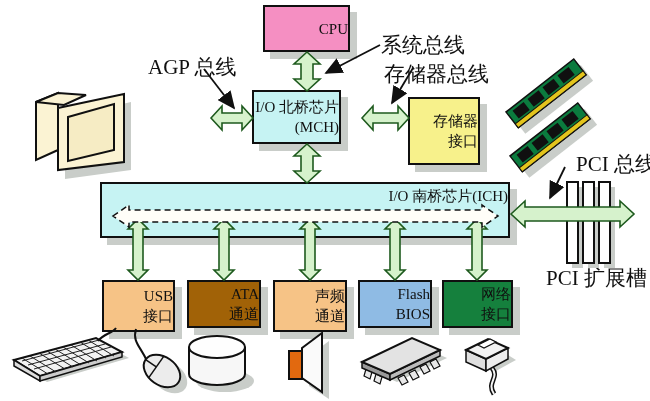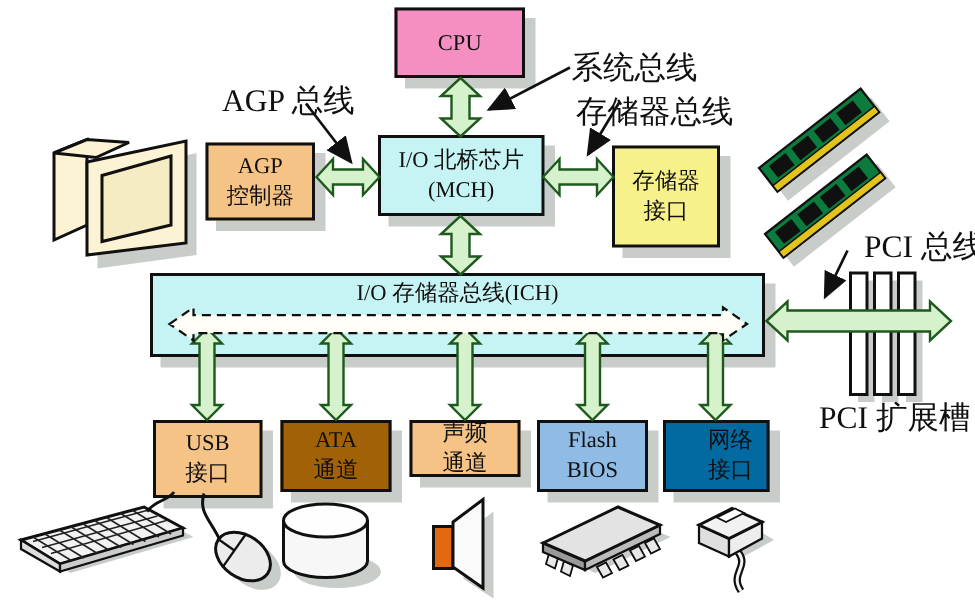--- a/index.html
+++ b/index.html
@@ -1,76 +1,72 @@
 <!DOCTYPE html>
 <html><head>
 <meta charset="utf-8">
 <style>
   html,body{margin:0;padding:0;background:#fff;}
   .stage{position:relative;width:650px;height:401px;background:#fff;overflow:hidden;
          font-family:"Liberation Serif","DejaVu Serif",serif;}
   .box{position:absolute;border:2px solid #101010;box-sizing:border-box;
-       display:flex;flex-direction:column;justify-content:center;align-items:center;
+       display:flex;flex-direction:column;justify-content:center;align-items:flex-end;
        font-size:15px;line-height:20px;color:#101010;z-index:2;
        box-shadow:7px 7px 0 #c9cdc9;text-align:center;}
   .box .ln{display:block;white-space:nowrap;}
   .sbx{justify-content:flex-start;padding-top:2px;}
   .blabel{position:absolute;font-size:21px;color:#101010;white-space:nowrap;z-index:3;}
   svg.overlay{position:absolute;left:0;top:0;z-index:5;pointer-events:none;}
   .outline{stroke:#101010;}
 </style>
 </head>
 <body>
 
 <div class="stage">
 
   <div class="box" style="left: 263px; top: 5px; width: 87px; height: 47px; background: rgb(245, 143, 194);">
     <span class="ln">CPU</span>
   </div>
 
-  <div class="box" style="left: 137px; top: 95px; width: 73px; height: 52px; background: rgb(246, 195, 134);">
-    <span class="ln">AGP</span>
-    <span class="ln">控制器</span>
-  </div>
-
-  <div class="box" style="left: 252px; top: 90px; width: 111px; height: 54px; background: rgb(198, 243, 243);">
+
+  <div class="box" style="left: 252px; top: 90px; width: 89px; height: 54px; background: rgb(198, 243, 243);">
     <span class="ln">I/O 北桥芯片</span>
     <span class="ln">(MCH)</span>
   </div>
 
   <div class="box" style="left: 408px; top: 97px; width: 72px; height: 68px; background: rgb(247, 241, 139);">
     <span class="ln">存储器</span>
     <span class="ln">接口</span>
   </div>
 
   <div class="box sbx" style="left: 100px; top: 182px; width: 410px; height: 56px; background: rgb(198, 243, 243);">
-    <span class="ln">I/O 存储器总线(ICH)</span>
+    <span class="ln">I/O 南桥芯片(ICH)</span>
   </div>
 
   <div class="box" style="left: 102px; top: 280px; width: 73px; height: 52px; background: rgb(246, 195, 134);">
     <span class="ln">USB</span>
     <span class="ln">接口</span>
   </div>
 
   <div class="box" style="left: 187px; top: 280px; width: 74px; height: 48px; background: #a16207;">
     <span class="ln">ATA</span>
     <span class="ln">通道</span>
   </div>
 
-  <div class="box" style="left: 273px; top: 280px; width: 74px; height: 38px; background: rgb(246, 195, 134);">
+  <div class="box" style="left: 273px; top: 280px; width: 74px; height: 52px; background: rgb(246, 195, 134);">
     <span class="ln">声频</span>
     <span class="ln">通道</span>
   </div>
 
   <div class="box" style="left: 358px; top: 280px; width: 74px; height: 48px; background: rgb(143, 187, 228);">
     <span class="ln">Flash</span>
     <span class="ln">BIOS</span>
   </div>
 
-  <div class="box" style="left: 442px; top: 280px; width: 71px; height: 48px; background: #0369a1; padding-left: 19px;">
+  <div class="box" style="left: 442px; top: 280px; width: 71px; height: 48px; background: #15803d; padding-left: 19px;">
     <span class="ln">网络</span>
     <span class="ln">接口</span>
   </div>
 
   <div class="blabel" style="left:381px;top:31px;">系统总线</div>
   <div class="blabel" style="left:148px;top:53px;">AGP 总线</div>
   <div class="blabel" style="left:384px;top:60px;">存储器总线</div>
   <div class="blabel" style="left:556px;top:150px;margin-left:20px;">PCI 总线</div>
   <div class="blabel" style="left:546px;top:264px;">PCI 扩展槽</div>
 

